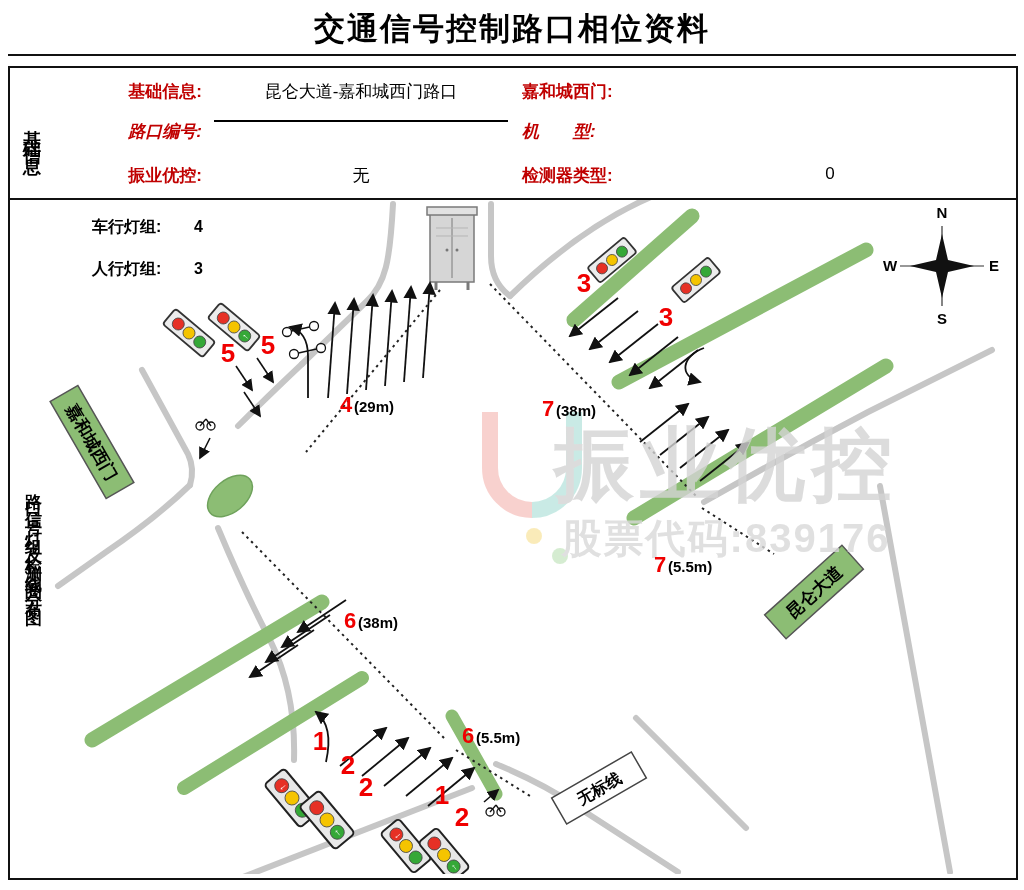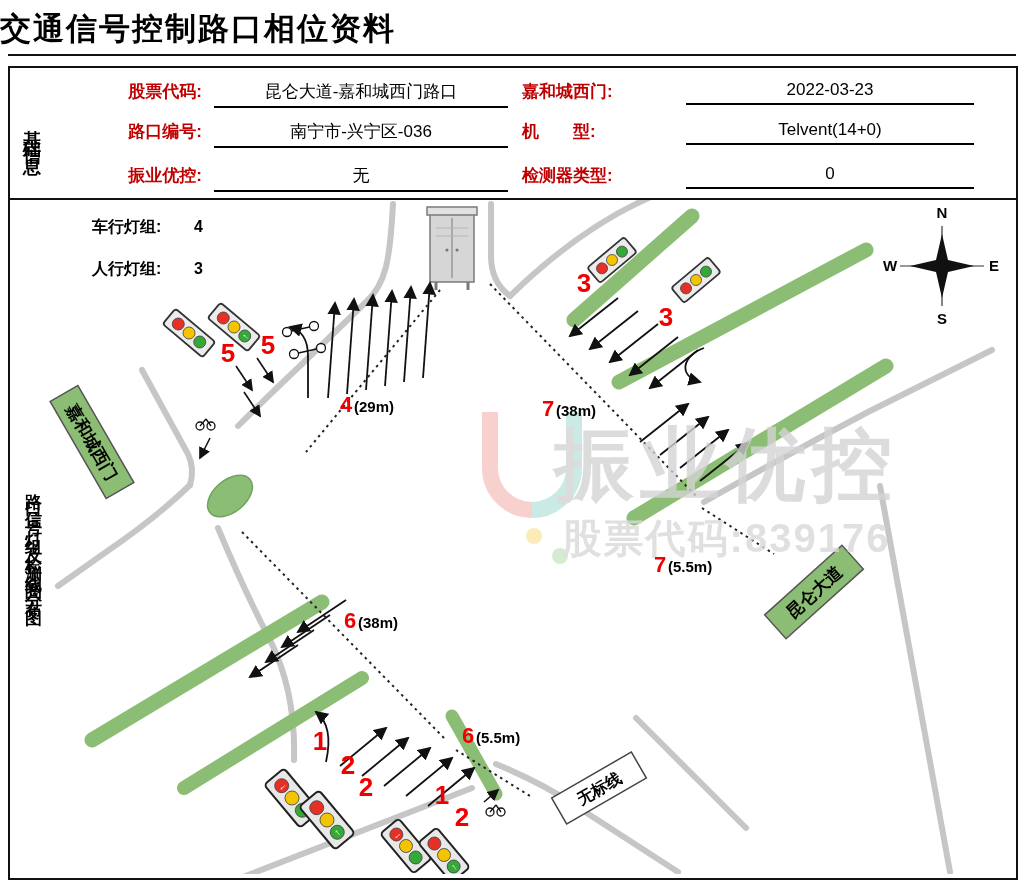--- a/index.html
+++ b/index.html
@@ -1,52 +1,49 @@
 <!DOCTYPE html>
 <html><head>
 <meta charset="utf-8">
 <style>
   html,body{margin:0;padding:0;background:#fff;}
   body{width:1024px;height:890px;position:relative;font-family:"Liberation Sans","DejaVu Sans",sans-serif;color:#000;overflow:hidden;}
-  .page-title{position:absolute;top:8px;left:0;width:1024px;font-size:31px;font-weight:bold;letter-spacing:2px;}
+  .page-title{position:absolute;top:8px;left:0;width:1024px;text-align:center;font-size:31px;font-weight:bold;letter-spacing:2px;}
   .title-rule{position:absolute;top:54px;left:8px;width:1008px;border-bottom:2px solid #111;}
   .box{position:absolute;left:8px;width:1006px;border:2px solid #111;background:#fff;}
   .info-box{top:66px;height:130px;}
   .diagram-box{top:198px;height:678px;}
   .vtext{writing-mode:vertical-rl;text-orientation:upright;font-weight:bold;position:absolute;}
   .section-label-info{left:10px;top:50%;transform:translateY(-50%);font-size:18px;letter-spacing:9px;}
   .section-label-diagram{left:12px;top:50%;transform:translateY(-47%);font-size:17px;letter-spacing:9px;}
   .f-label{position:absolute;font-size:17px;font-weight:bold;color:#c00000;white-space:nowrap;}
-  .f-value{position:absolute;font-size:17px;text-align:center;border-bottom:2px solid #000;padding-bottom:3px;white-space:nowrap;}
+  .f-value{position:absolute;font-size:17px;text-align:center;border-bottom:2px solid #000;padding-bottom:17px;white-space:nowrap;}
   .c1l{left:60px;width:132px;text-align:right;}
   .c1v{left:204px;width:294px;}
   .c2l{left:512px;}
   .c2v{left:676px;width:288px;}
-  .r1{top:12px;} .r2{top:52px;} .r3{top:96px;}
+  .r1{top:12px;} .r2{top:52px;font-style:italic;} .r3{top:96px;}
   svg text{font-family:"Liberation Sans","DejaVu Sans",sans-serif;}
   .svg-wrap{position:absolute;left:34px;top:0;width:982px;height:674px;}
 </style>
 </head>
 <body>
 
 <div class="page-title">交通信号控制路口相位资料</div>
 <div class="title-rule"></div>
 
 <div class="box info-box">
   <div class="vtext section-label-info">基础信息</div>
 
-  <div class="f-label c1l r1">股票代码:</div>
+  <div class="f-label c1l r1">基础信息:</div>
   <div class="f-value c1v r1">昆仑大道-嘉和城西门路口</div>
   <div class="f-label c2l r1">嘉和城西门:</div>
-  <div class="f-value c2v r1">2022-03-23</div>
 
   <div class="f-label c1l r2">路口编号:</div>
-  <div class="f-value c1v r2">南宁市-兴宁区-036</div>
   <div class="f-label c2l r2">机　　型:</div>
-  <div class="f-value c2v r2">Telvent(14+0)</div>
 
   <div class="f-label c1l r3">振业优控:</div>
   <div class="f-value c1v r3">无</div>
   <div class="f-label c2l r3">检测器类型:</div>
   <div class="f-value c2v r3">0</div>
 </div>
 
 <div class="box diagram-box">
   <div class="vtext section-label-diagram">路口信号灯组及检测线圈分布图</div>
 

